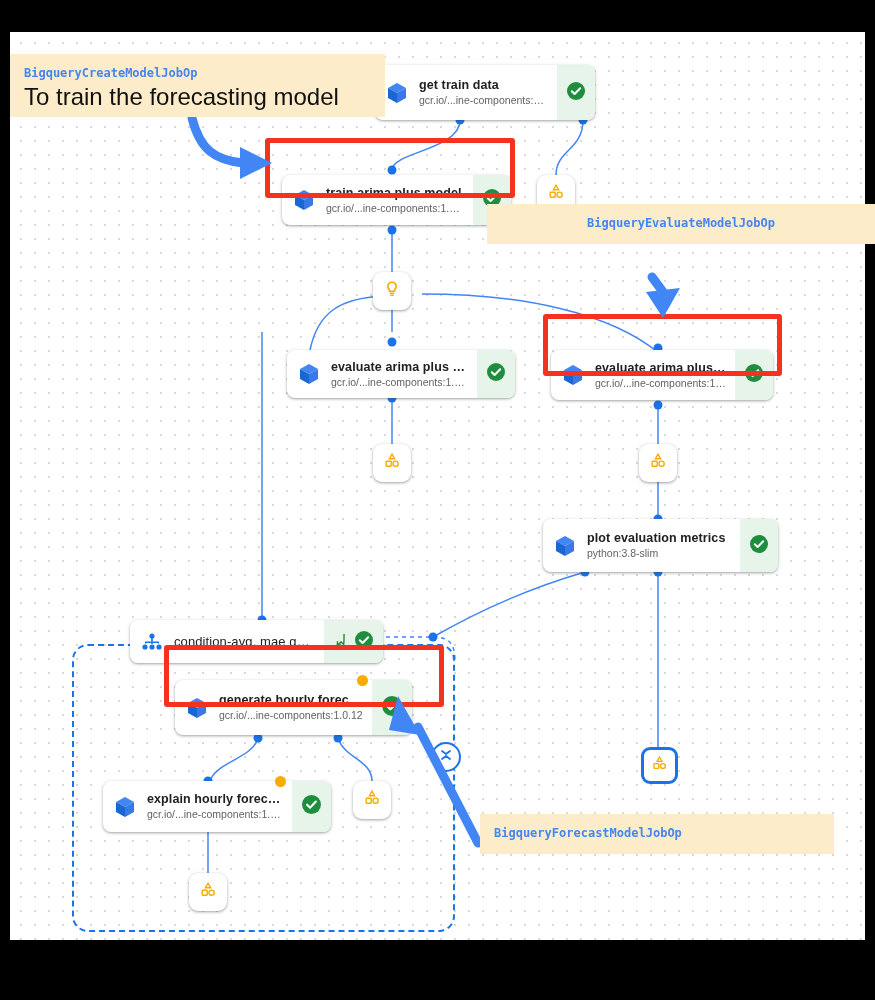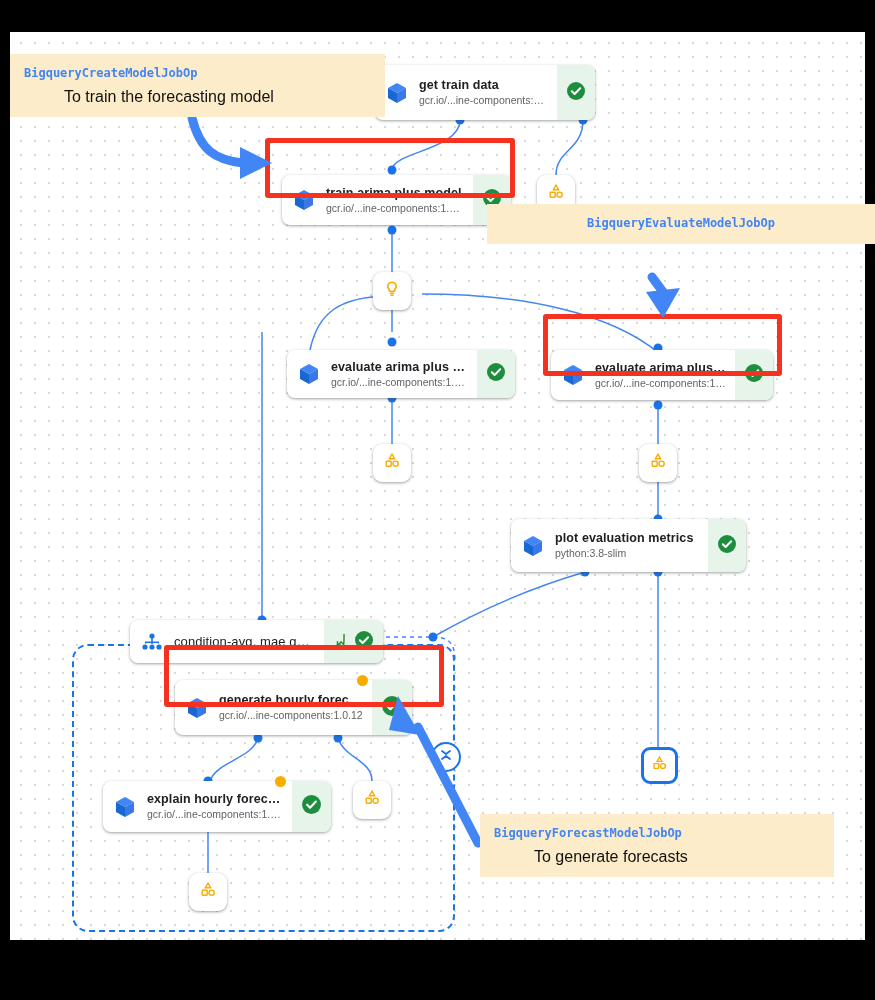--- a/index.html
+++ b/index.html
@@ -87,21 +87,21 @@
   .callout{
     position:absolute;background:#fcecc9;box-sizing:border-box;
     padding:7px 14px 9px 14px;
   }
   .callout .c-title{
     font-family:"DejaVu Sans Mono","Liberation Mono",monospace;
     font-size:12px;font-weight:bold;color:#4285f4;line-height:24px;
     white-space:nowrap;
   }
   .callout .c-sub{
-    font-size:16px;color:#111;line-height:23px;white-space:nowrap;margin-left:40px;
+    font-size:24px;color:#111;line-height:23px;white-space:nowrap;
   }
   .callout.right{text-align:center;}
 
   
   #arrows{position:absolute;left:0;top:0;width:875px;height:1000px;pointer-events:none;}
 </style>
 </head>
 <body>
 
 <div id="canvas">
@@ -291,21 +291,21 @@
   <div class="sqnode" style="left:629px;top:412px;">
     <span>
       <svg width="20" height="20" viewBox="0 0 20 20" fill="none" stroke="#f9ab00" stroke-width="1.4">
         <path d="M10 3.2 L12.6 7.7 L7.4 7.7 Z"></path>
         <rect x="4.2" y="10.2" width="5" height="5" rx="0.6"></rect>
         <circle cx="13.6" cy="12.7" r="2.6"></circle>
       </svg>
     </span>
   </div>
 
-  <div class="node" style="left:501px;top:487px;width:235px;height:53px;">
+  <div class="node" style="left:533px;top:487px;width:235px;height:53px;">
     <div class="nicon">
       <svg width="24" height="24" viewBox="0 0 24 24">
         <path d="M12 2 L21 7 L12 12 L3 7 Z" fill="#4285f4"></path>
         <path d="M3 7 L12 12 L12 22 L3 17 Z" fill="#1967d2"></path>
         <path d="M21 7 L12 12 L12 22 L21 17 Z" fill="#3b78e7"></path>
       </svg>
     </div>
     <div class="nbody">
       <div class="ntitle">plot evaluation metrics</div>
       <div class="nsub">python:3.8-slim</div>
@@ -465,14 +465,13 @@
   <div class="c-title">BigqueryCreateModelJobOp</div>
   <div class="c-sub">To train the forecasting model</div>
 </div>
 
 <div class="callout right" style="left:487px;top:204px;width:388px;">
   <div class="c-title">BigqueryEvaluateModelJobOp</div>
 </div>
 
 <div class="callout" style="left:480px;top:814px;width:354px;">
   <div class="c-title">BigqueryForecastModelJobOp</div>
-  <div class="c-sub">To generate forecasts</div>
 </div>
 
 </body></html>

